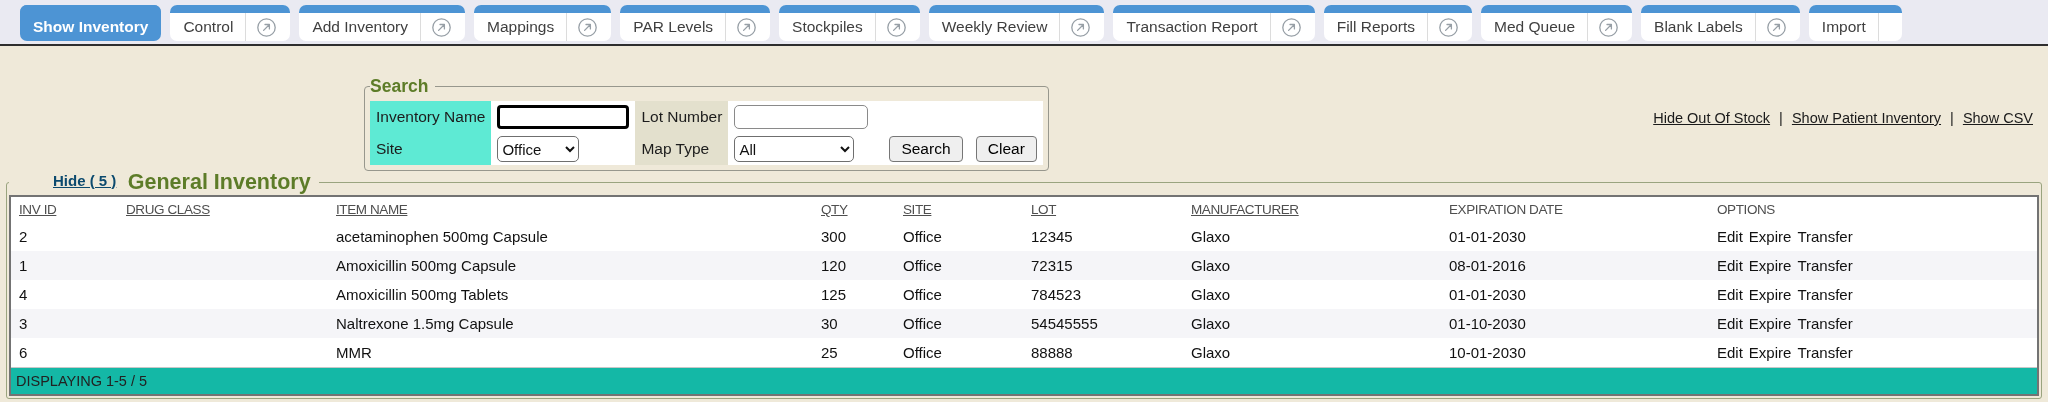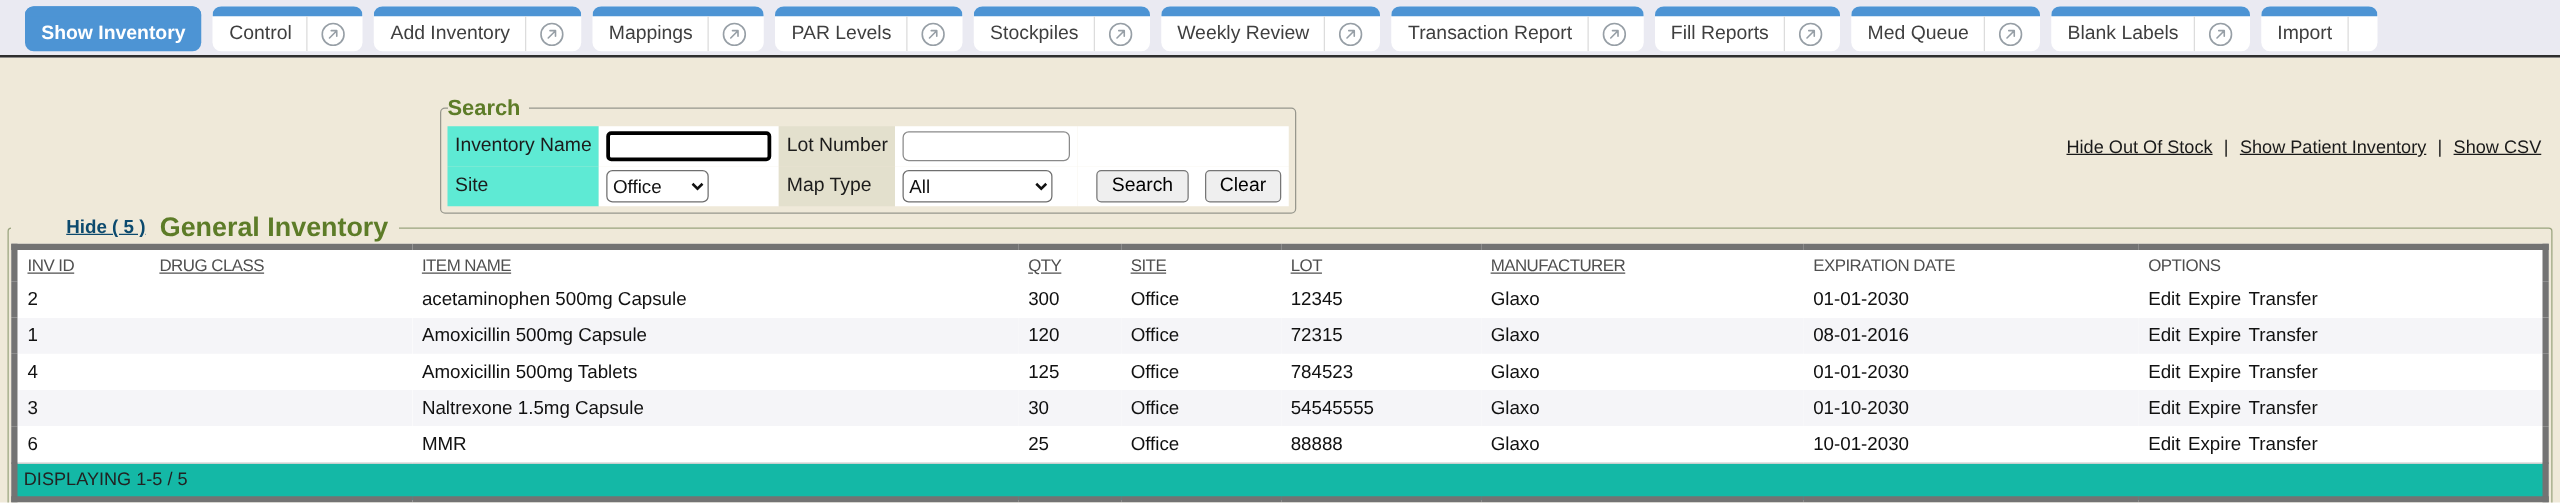--- a/index.html
+++ b/index.html
@@ -37,21 +37,21 @@
   .tab-sep { width: 1px; height: 28px; background: #DCDCDC; margin: 0 10px 0 12px; }
   .tab-ext { display: flex; align-items: center; }
   .tab.active { background: #4D94D4; }
   .tab.active .tab-label { color: #FFFFFF; font-weight: bold; }
 
   
   .content { position: relative; height: 356px; }
 
   
   .search-fs {
-    position: absolute; left: 352px; top: 30px;
+    position: absolute; left: 364px; top: 30px;
     width: 614px;
     border: 1px solid #97978D;
     border-radius: 4px;
     padding: 4px 5px 5px 5px;
     margin: 0;
   }
   .search-fs legend {
     color: #5D7C28; font-weight: bold; font-size: 17.5px;
     padding: 0 7px 0 0; margin-left: 0;
   }
@@ -109,21 +109,21 @@
   .inv-fs legend { padding: 0 8px 0 0; margin-left: 0; }
   .hide-link {
     color: #0c4a6e; font-weight: bold; font-size: 15px;
     text-decoration: underline; cursor: pointer; vertical-align: 3px; margin-left: 44px;
   }
   .inv-title { color: #5D7C28; font-weight: bold; font-size: 21.5px; margin-left: 7px; }
 
   .inv-table {
     width: 100%; border-collapse: collapse;
     background: #FFFFFF;
-    border: 5px solid #737373;
+    border: 2px solid #737373;
     font-size: 15px; table-layout: fixed; padding-left: 15px;
   }
   .inv-table thead th {
     text-align: left; font-weight: normal;
     font-size: 13.5px; letter-spacing: -0.4px;
     color: #4F4F4F; padding: 5px 8px;
     white-space: nowrap; overflow: hidden;
   }
   .inv-table thead th.sortable { text-decoration: underline; cursor: pointer; }
   .inv-table tbody td {

